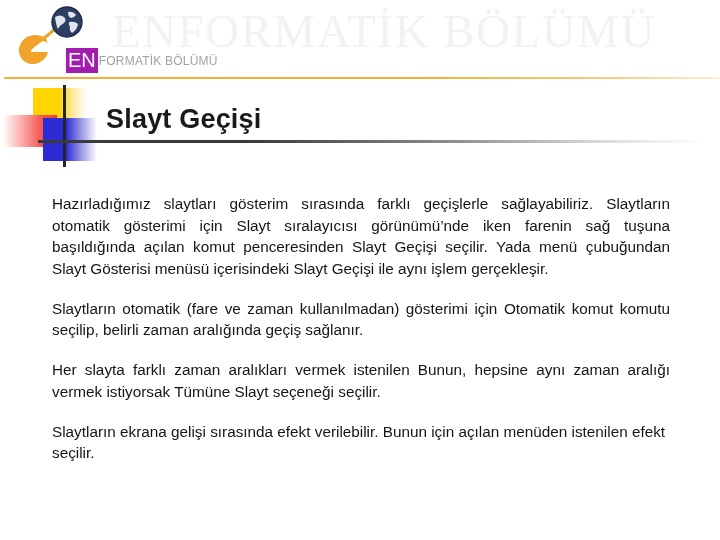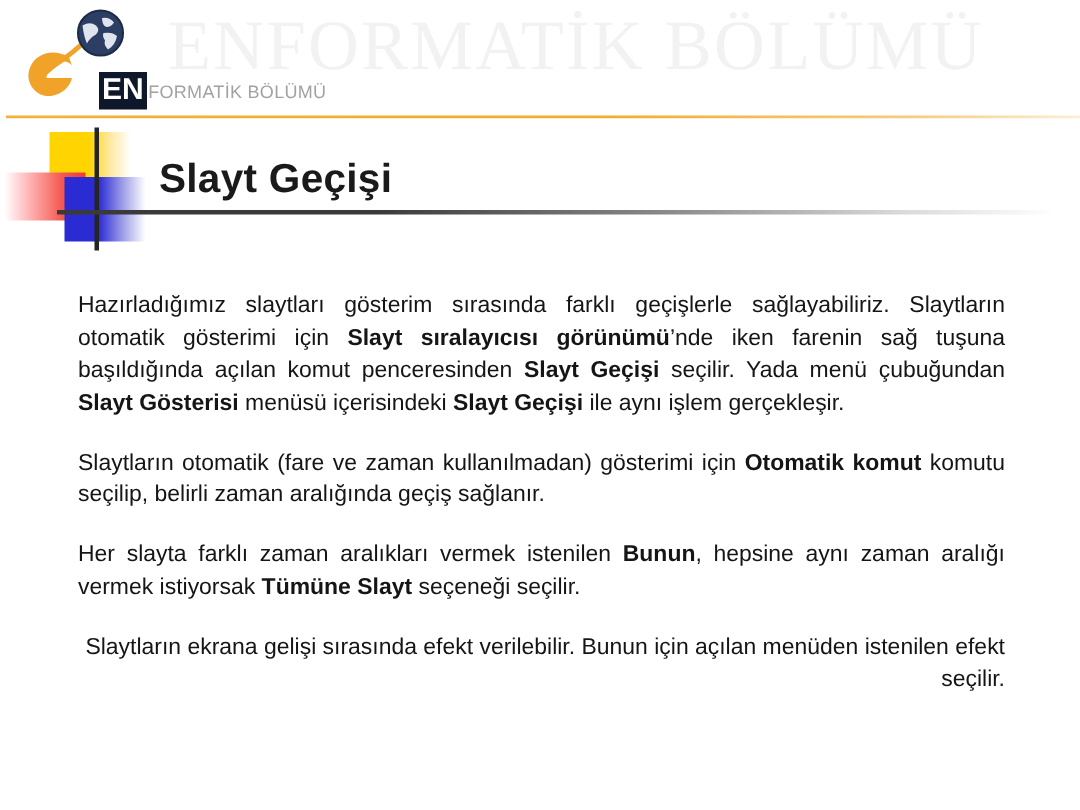--- a/index.html
+++ b/index.html
@@ -57,24 +57,24 @@
   #brand-line {
     position: absolute;
     left: 62px;
     top: 48px;
     height: 25px;
     display: flex;
     align-items: center;
     white-space: nowrap;
   }
   #brand-en {
-    background: #0f172a;
+    background: #a21caf;
     color: #ffffff;
     font-size: 20px;
-    font-weight: 700;
+    font-weight: 400;
     line-height: 22px;
     padding: 1px 2px 2px 2px;
     font-family: "Liberation Sans", sans-serif;
     letter-spacing: 0px;
   }
   #brand-rest {
     color: #a2a2a2;
     font-size: 12px;
     font-weight: 400;
     line-height: 22px;
@@ -165,22 +165,22 @@
     width: 618px;
   }
   .para {
     font-size: 15.3px;
     line-height: 21.5px;
     color: #151515;
     text-align: justify;
     margin: 0 0 18.5px 0;
   }
   .para:last-child { margin-bottom: 0; }
-  .para b { font-weight: bold; }
-  .no-justify { text-align: right; }
+  .para b { font-weight: normal; }
+  .no-justify { text-align: left; }
 </style>
 </head>
 <body>
 
 <div id="header">
 
   <div id="header-watermark">ENFORMATİK BÖLÜMÜ</div>
 
   <svg id="logo-e" viewBox="0 0 74 58">
     <path d="M50 6 C44 16, 34 24, 24 31 C15 37, 9 43, 9 49" fill="none" stroke="#f0a229" stroke-width="3.2" stroke-linecap="round"></path>

